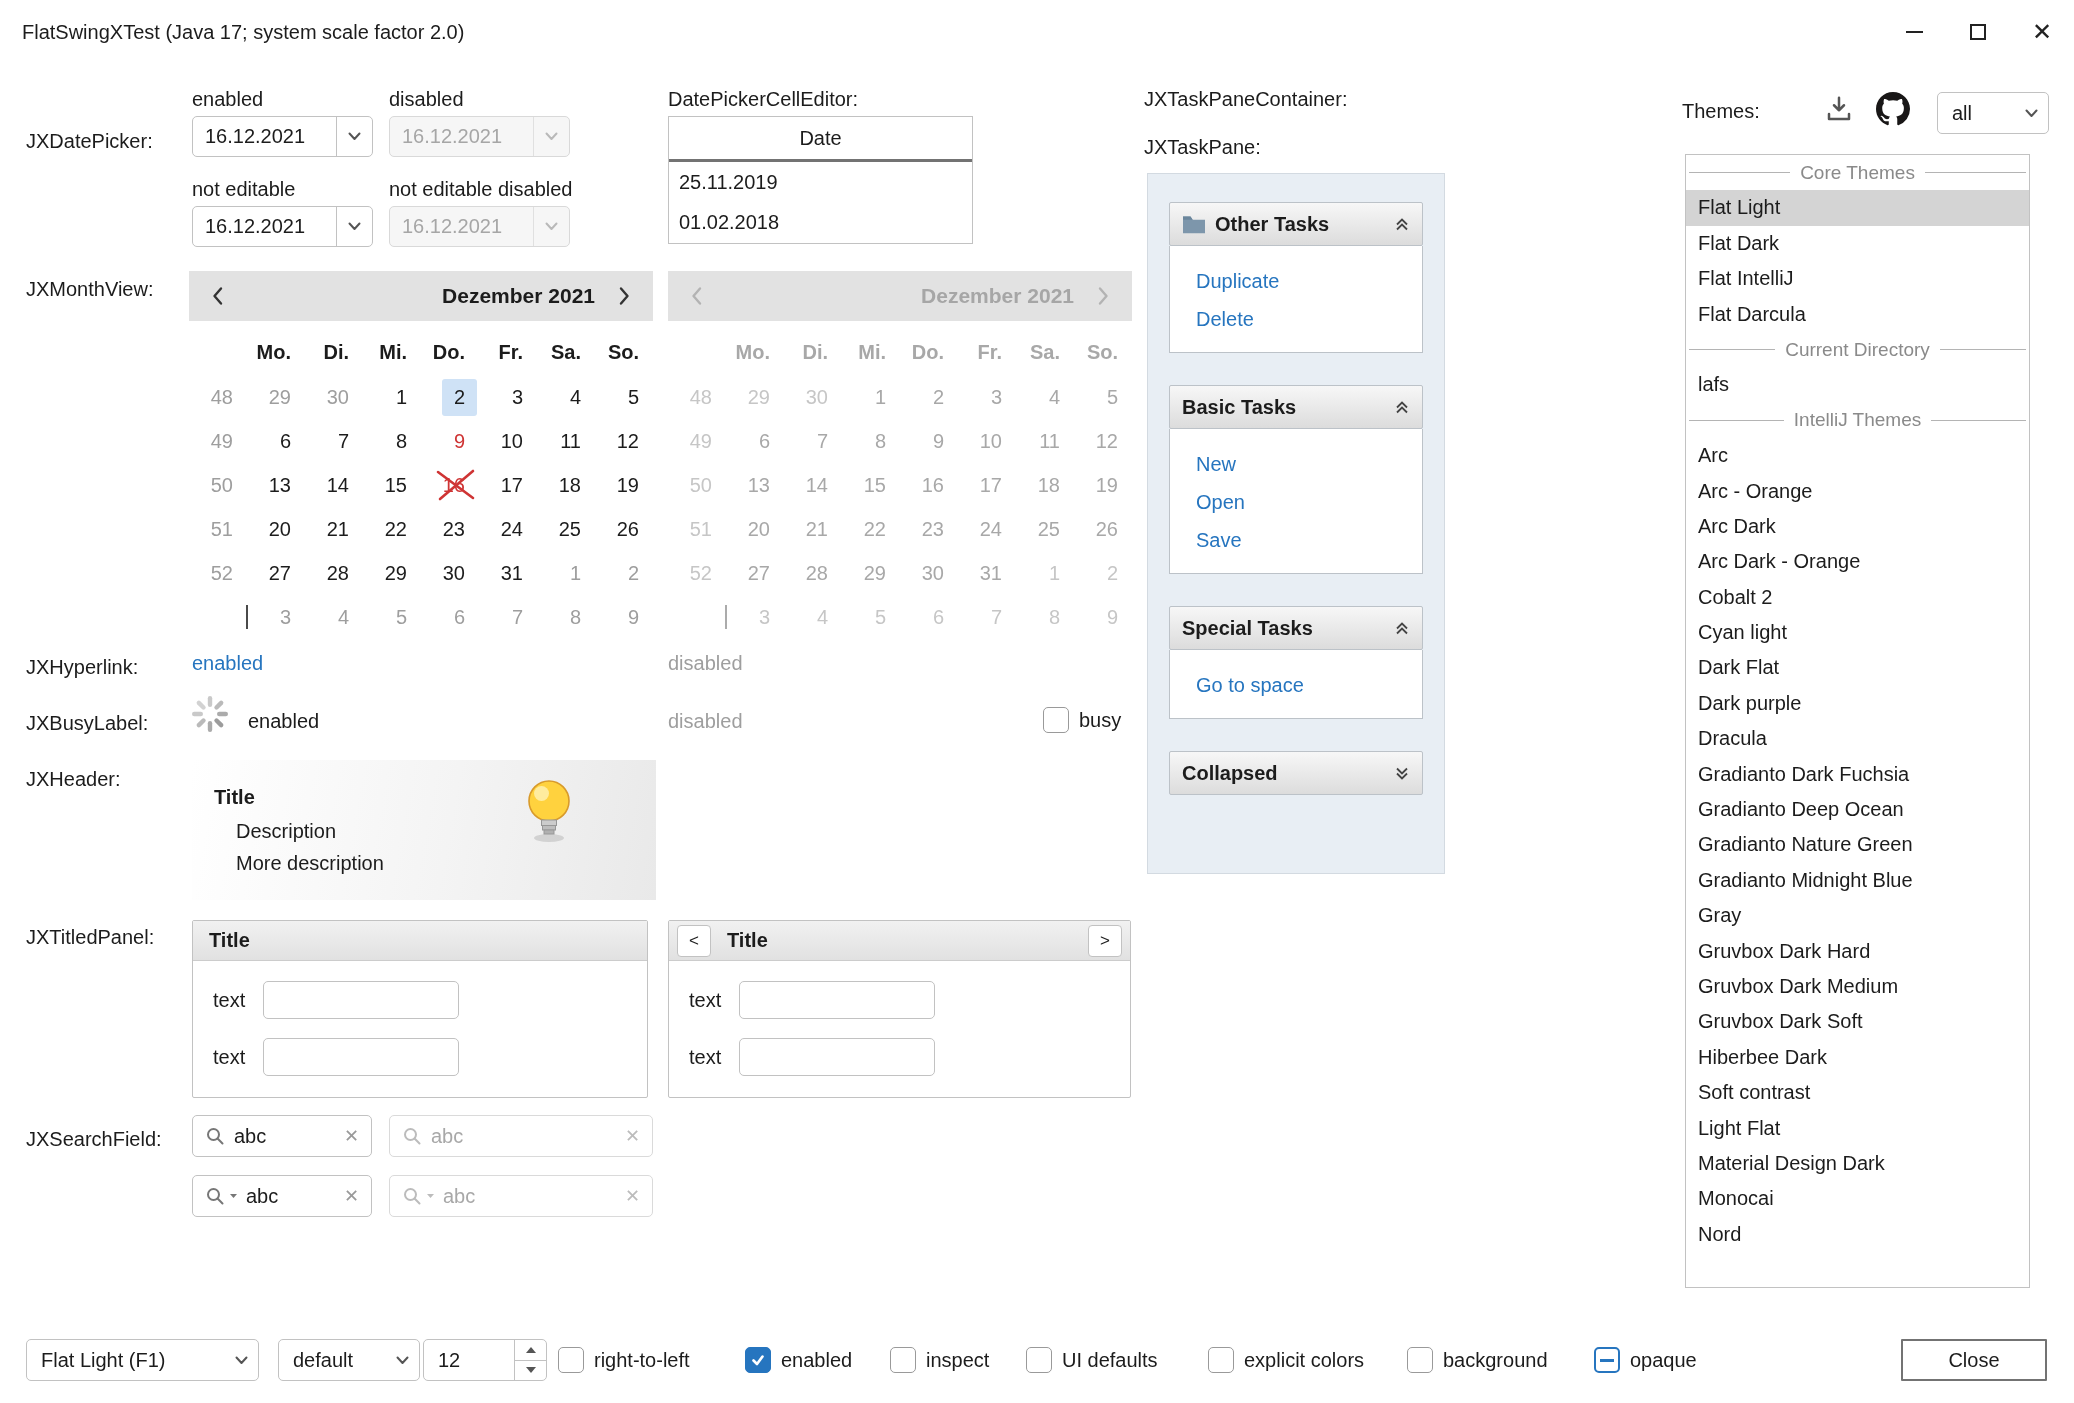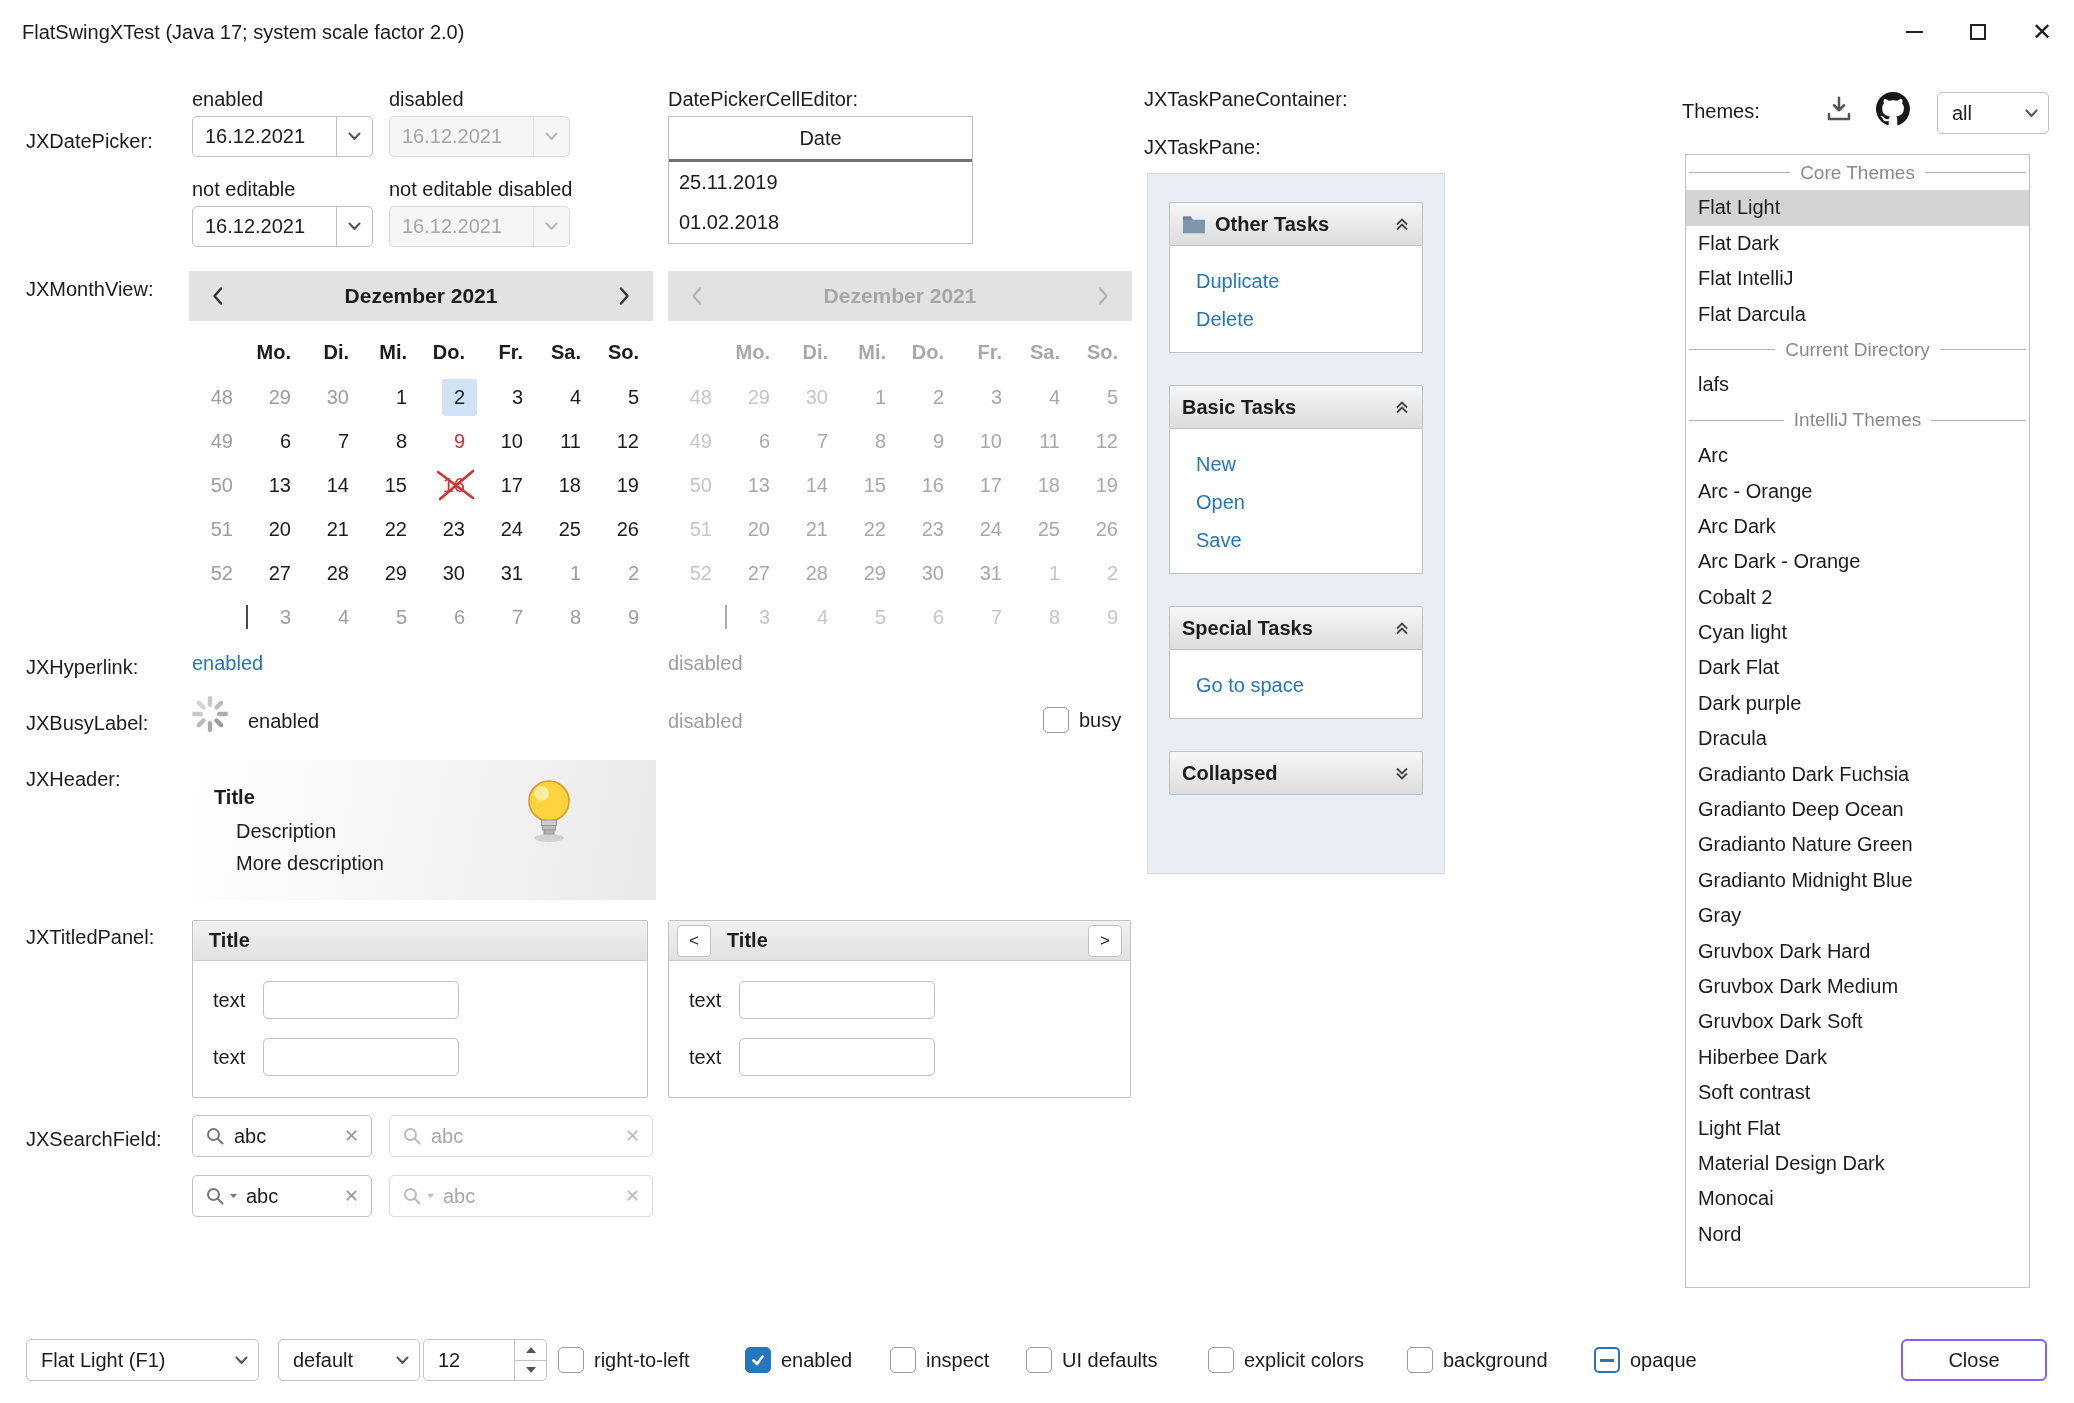--- a/index.html
+++ b/index.html
@@ -23,21 +23,21 @@
 .datefield.disabled{background:#f6f6f6;border-color:#d9d9d9;color:#a6a6a6}
 .datefield.disabled .ddbtn{border-left-color:#e0e0e0;color:#b9b9b9}
 
 .ce-table{position:absolute;width:305px;height:128px;border:1px solid #c2c2c2;background:#fff}
 .ce-hdr{height:45px;border-bottom:3px solid #737373;display:flex;align-items:center;justify-content:center}
 .ce-row{height:40px;display:flex;align-items:center;padding-left:10px}
 
 .calendar{position:absolute;width:464px}
 .cal-header{height:50px;background:#e2e2e2;display:flex;align-items:center;font-weight:bold;font-size:21px}
 .cal-nav{width:58px;display:flex;align-items:center;justify-content:center;color:#333}
-.cal-title{flex:1;text-align:center}
+.cal-title{flex:1;text-align:right}
 .cal-grid{margin-top:8px}
 .cal-row{display:flex;height:44px;align-items:center}
 .cal-row.hdrrow{height:46px;font-weight:bold}
 .cal-cell{width:58px;text-align:right;padding-right:14px;position:relative;height:100%;display:flex;align-items:center;justify-content:flex-end}
 .cal-cell.wk{color:#9e9e9e}
 .day.out{color:#9e9e9e}
 .day.red{color:#cf3434}
 .day .num{display:inline-block}
 .day.sel .num{background:#cfe2f6;border-radius:3px;padding:7px 12px;margin:-7px -12px}
 .cross{position:absolute;right:2px;top:5px}
@@ -98,21 +98,21 @@
 .theme-sep{height:35.4px;display:flex;align-items:center;color:#8a8a8a;font-size:19px;padding:0 3px}
 .theme-sep .line{flex:1;height:1px;background:#b4b4b4}
 .theme-sep .txt{padding:0 10px;white-space:nowrap}
 
 .spinnerw{position:absolute;height:42px;border:1px solid #c2c2c2;border-radius:5px;background:#fff;display:flex}
 .spin-val{flex:1;display:flex;align-items:center;padding-left:14px}
 .spin-btns{width:32px;border-left:1px solid #c2c2c2;display:flex;flex-direction:column}
 .sb{flex:1;display:flex;align-items:center;justify-content:center}
 .tri-up{width:0;height:0;border-left:5px solid transparent;border-right:5px solid transparent;border-bottom:6px solid #555}
 .tri-down{width:0;height:0;border-left:5px solid transparent;border-right:5px solid transparent;border-top:6px solid #555}
-.closebtn{position:absolute;height:42px;border:2px solid #8b5cf6;border-radius:6px;background:#fff;display:flex;align-items:center;justify-content:center}
+.closebtn{position:absolute;height:42px;border:2px solid #737373;border-radius:1px;background:#fff;display:flex;align-items:center;justify-content:center}
 </style>
 </head>
 <body>
 
 <div id="win">
 
   <div class="titlebar">
     <div class="app-title">FlatSwingXTest (Java 17;  system scale factor 2.0)</div>
     <div class="winbtns">
       <div class="winbtn">

